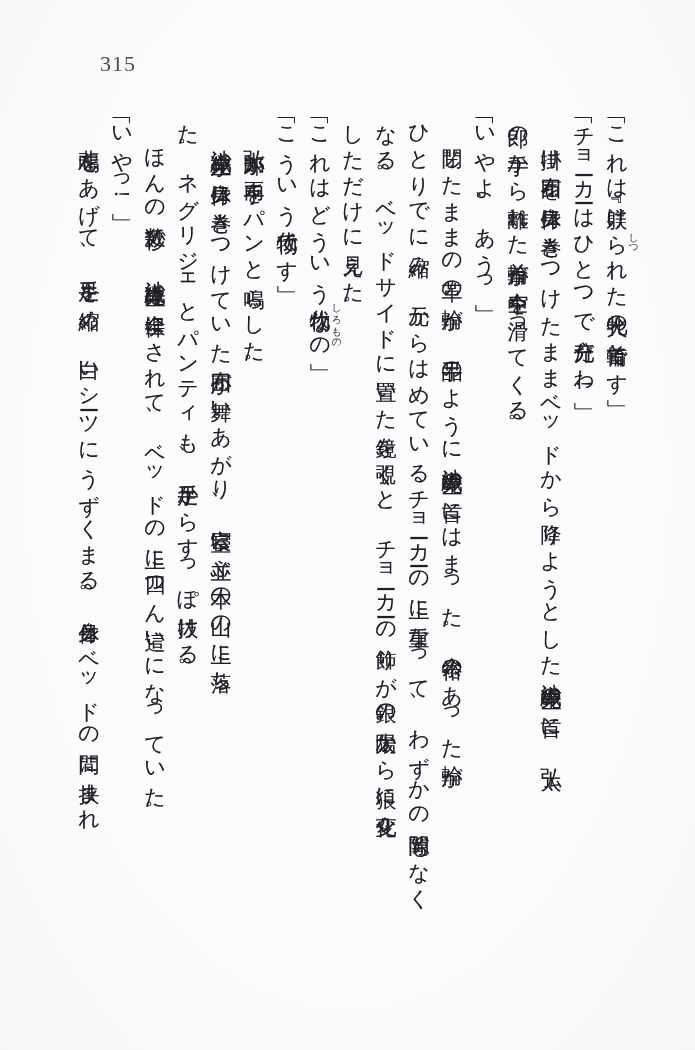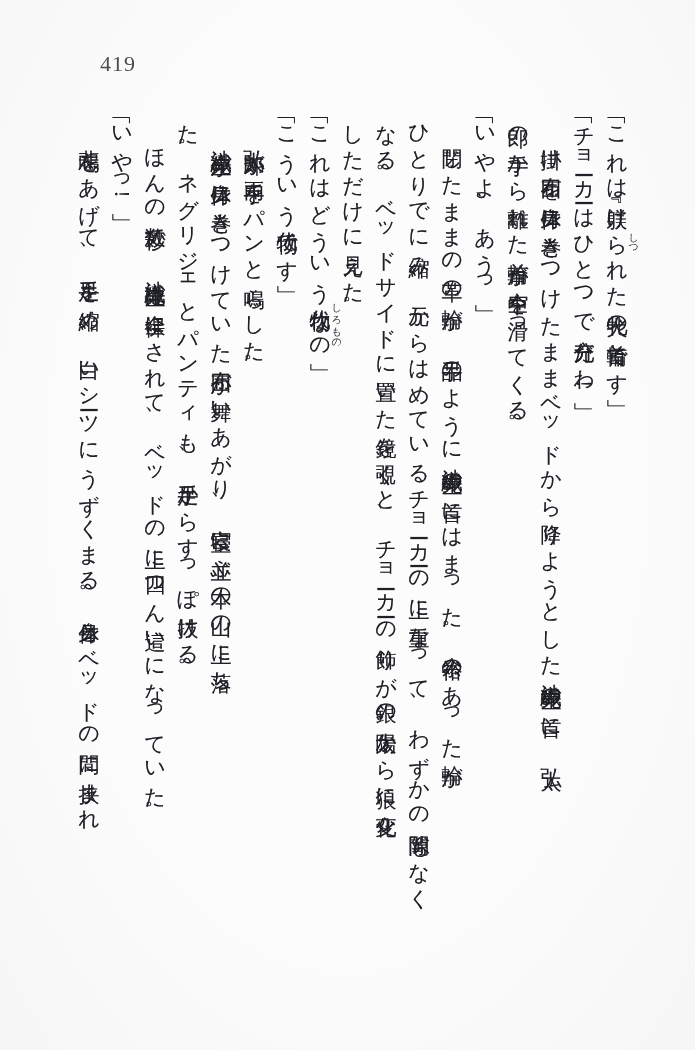--- a/index.html
+++ b/index.html
@@ -50,21 +50,21 @@
     line-height: 11px;
     letter-spacing: 0.5px;
     color: #2c2c34;
     white-space: nowrap;
   }
 </style>
 </head>
 <body>
 
 <div class="page">
-  <div class="page-number">419</div>
+  <div class="page-number">315</div>
   <main class="text-area">
       <p class="col">「これは『躾けられた牝犬の首輪』です」</p>
       <p class="col">「チョーカーはひとつで充分だわ!」</p>
       <p class="col indent">掛け布団を身体に巻きつけたままベッドから降りようとした沙織先生の首に、弘太</p>
       <p class="col">郎の手から離れた首輪が空中を滑ってくる。</p>
       <p class="col">「いやよ、あうっ」</p>
       <p class="col indent">閉じたままの革の輪が、手品のように沙織先生の首にはまった。余裕のあった輪が</p>
       <p class="col">ひとりでに縮み、元からはめているチョーカーの上に重なって、わずかの隙間もなく</p>
       <p class="col">なる。ベッドサイドに置いた鏡を覗くと、チョーカーの飾りが銀の太陽から狼に変化</p>
       <p class="col">しただけに見えた。</p>

